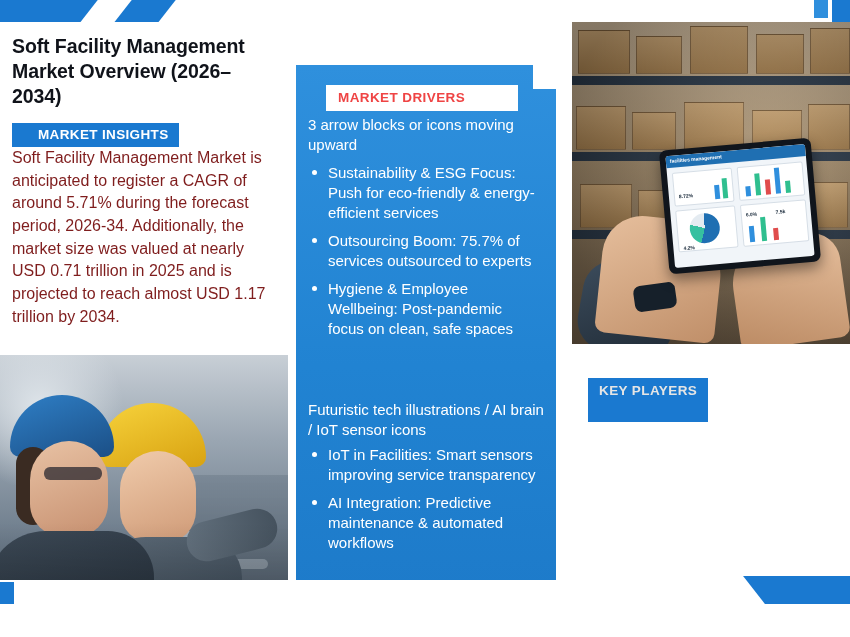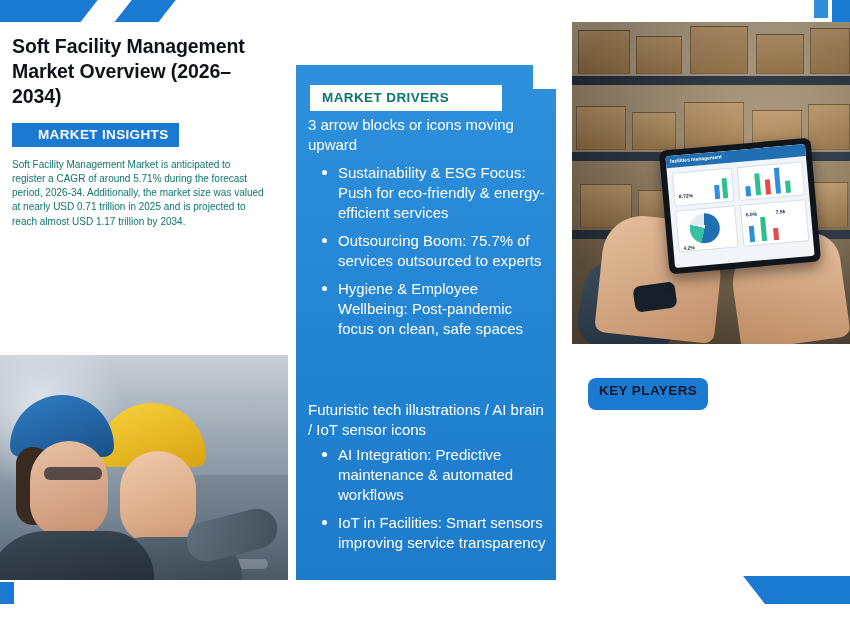--- a/index.html
+++ b/index.html
@@ -86,24 +86,23 @@
     display: inline-block;
     margin-top: 14px;
     background: #1a79d0;
     color: #ffffff;
     font-size: 13.5px;
     font-weight: bold;
     letter-spacing: 0.35px;
     padding: 4px 10px 5px 26px;
   }
   .insights-body {
-    margin-top: 11px;
-    font-size: 10px;
+    font-size: 16px;
     line-height: 1.42;
-    color: #0f766e;
+    color: #7f1d1d;
   }
   .left-photo {
     position: absolute;
     left: 0; top: 333px;
     width: 288px; height: 304px;
     overflow: hidden;
     background: #1d2a3a;
   }
 
   
@@ -207,44 +206,45 @@
   }
   .mid-white-notch {
     position: absolute;
     left: 533px; top: 65px;
     width: 23px; height: 24px;
     background: #ffffff;
   }
   .sec-badge {
     position: absolute;
     background: #ffffff;
-    color: #0f766e;
+    color: #ef4444;
     font-size: 13.5px;
     font-weight: bold;
     letter-spacing: 0.4px;
     padding: 5px 10px 6px 12px;
+    margin-left: 16px;
   }
   #drivers-badge { left: 14px; top: 20px; width: 192px; }
   #trends-badge  { left: 14px; top: 303px; width: 231px; }
 
   .mid-lead {
     position: absolute;
     left: 12px;
     width: 238px;
     color: #ffffff;
     font-size: 15px;
     line-height: 1.33;
   }
   #drivers-lead { top: 50px; }
   #trends-lead { top: 335px; }
   .lead-strong { font-weight: normal; }
 
   .bullets {
     position: absolute;
-    left: 24px;
+    left: 14px;
     width: 230px;
     color: #ffffff;
     font-size: 15px;
     line-height: 1.33;
     list-style: none;
   }
   #drivers-bullets { top: 98px; }
   #trends-bullets { top: 380px; }
   .bullets li {
     position: relative;
@@ -366,27 +366,26 @@
   
   .kp-box {
     position: absolute;
     left: 572px; top: 360px;
     width: 278px; height: 253px;
     background: #ffffff;
   }
   .kp-badge {
     display: inline-block;
     background: #1a79d0;
-    color: #0f172a;
+    color: #e5e5e5;
     font-size: 13.5px;
     font-weight: bold;
     letter-spacing: 0.4px;
-    padding: 5px 11px 12px 11px;
+    padding: 5px 11px 24px 11px;
     margin: 18px 0 0 16px;
-    border-radius: 8px;
   }
   .kp-body {
     margin: 12px 22px 0 16px;
     font-size: 14.6px;
     line-height: 1.42;
     color: #13161c;
   }
 
   
   .gutter-v1 {
@@ -460,22 +459,22 @@
     <ul class="bullets" id="drivers-bullets">
       <li>Sustainability &amp; ESG Focus: Push for eco-friendly &amp; energy-efficient services</li>
       <li>Outsourcing Boom: 75.7% of services outsourced to experts</li>
       <li>Hygiene &amp; Employee Wellbeing: Post-pandemic focus on clean, safe spaces</li>
     </ul>
 
 
     <div class="mid-lead" id="trends-lead">Futuristic tech illustrations / AI brain / IoT sensor icons</div>
 
     <ul class="bullets" id="trends-bullets">
+      <li>IoT in Facilities: Smart sensors improving service transparency</li>
       <li>AI Integration: Predictive maintenance &amp; automated workflows</li>
-      <li>IoT in Facilities: Smart sensors improving service transparency</li>
     </ul>
   </div>
 
   <div class="mid-white-notch"></div>
   <div class="gutter-v2"></div>
 
   <div class="right-photo">
     <div class="rp-wall"></div>
 
     <div class="shelf" style="top:54px"></div>

